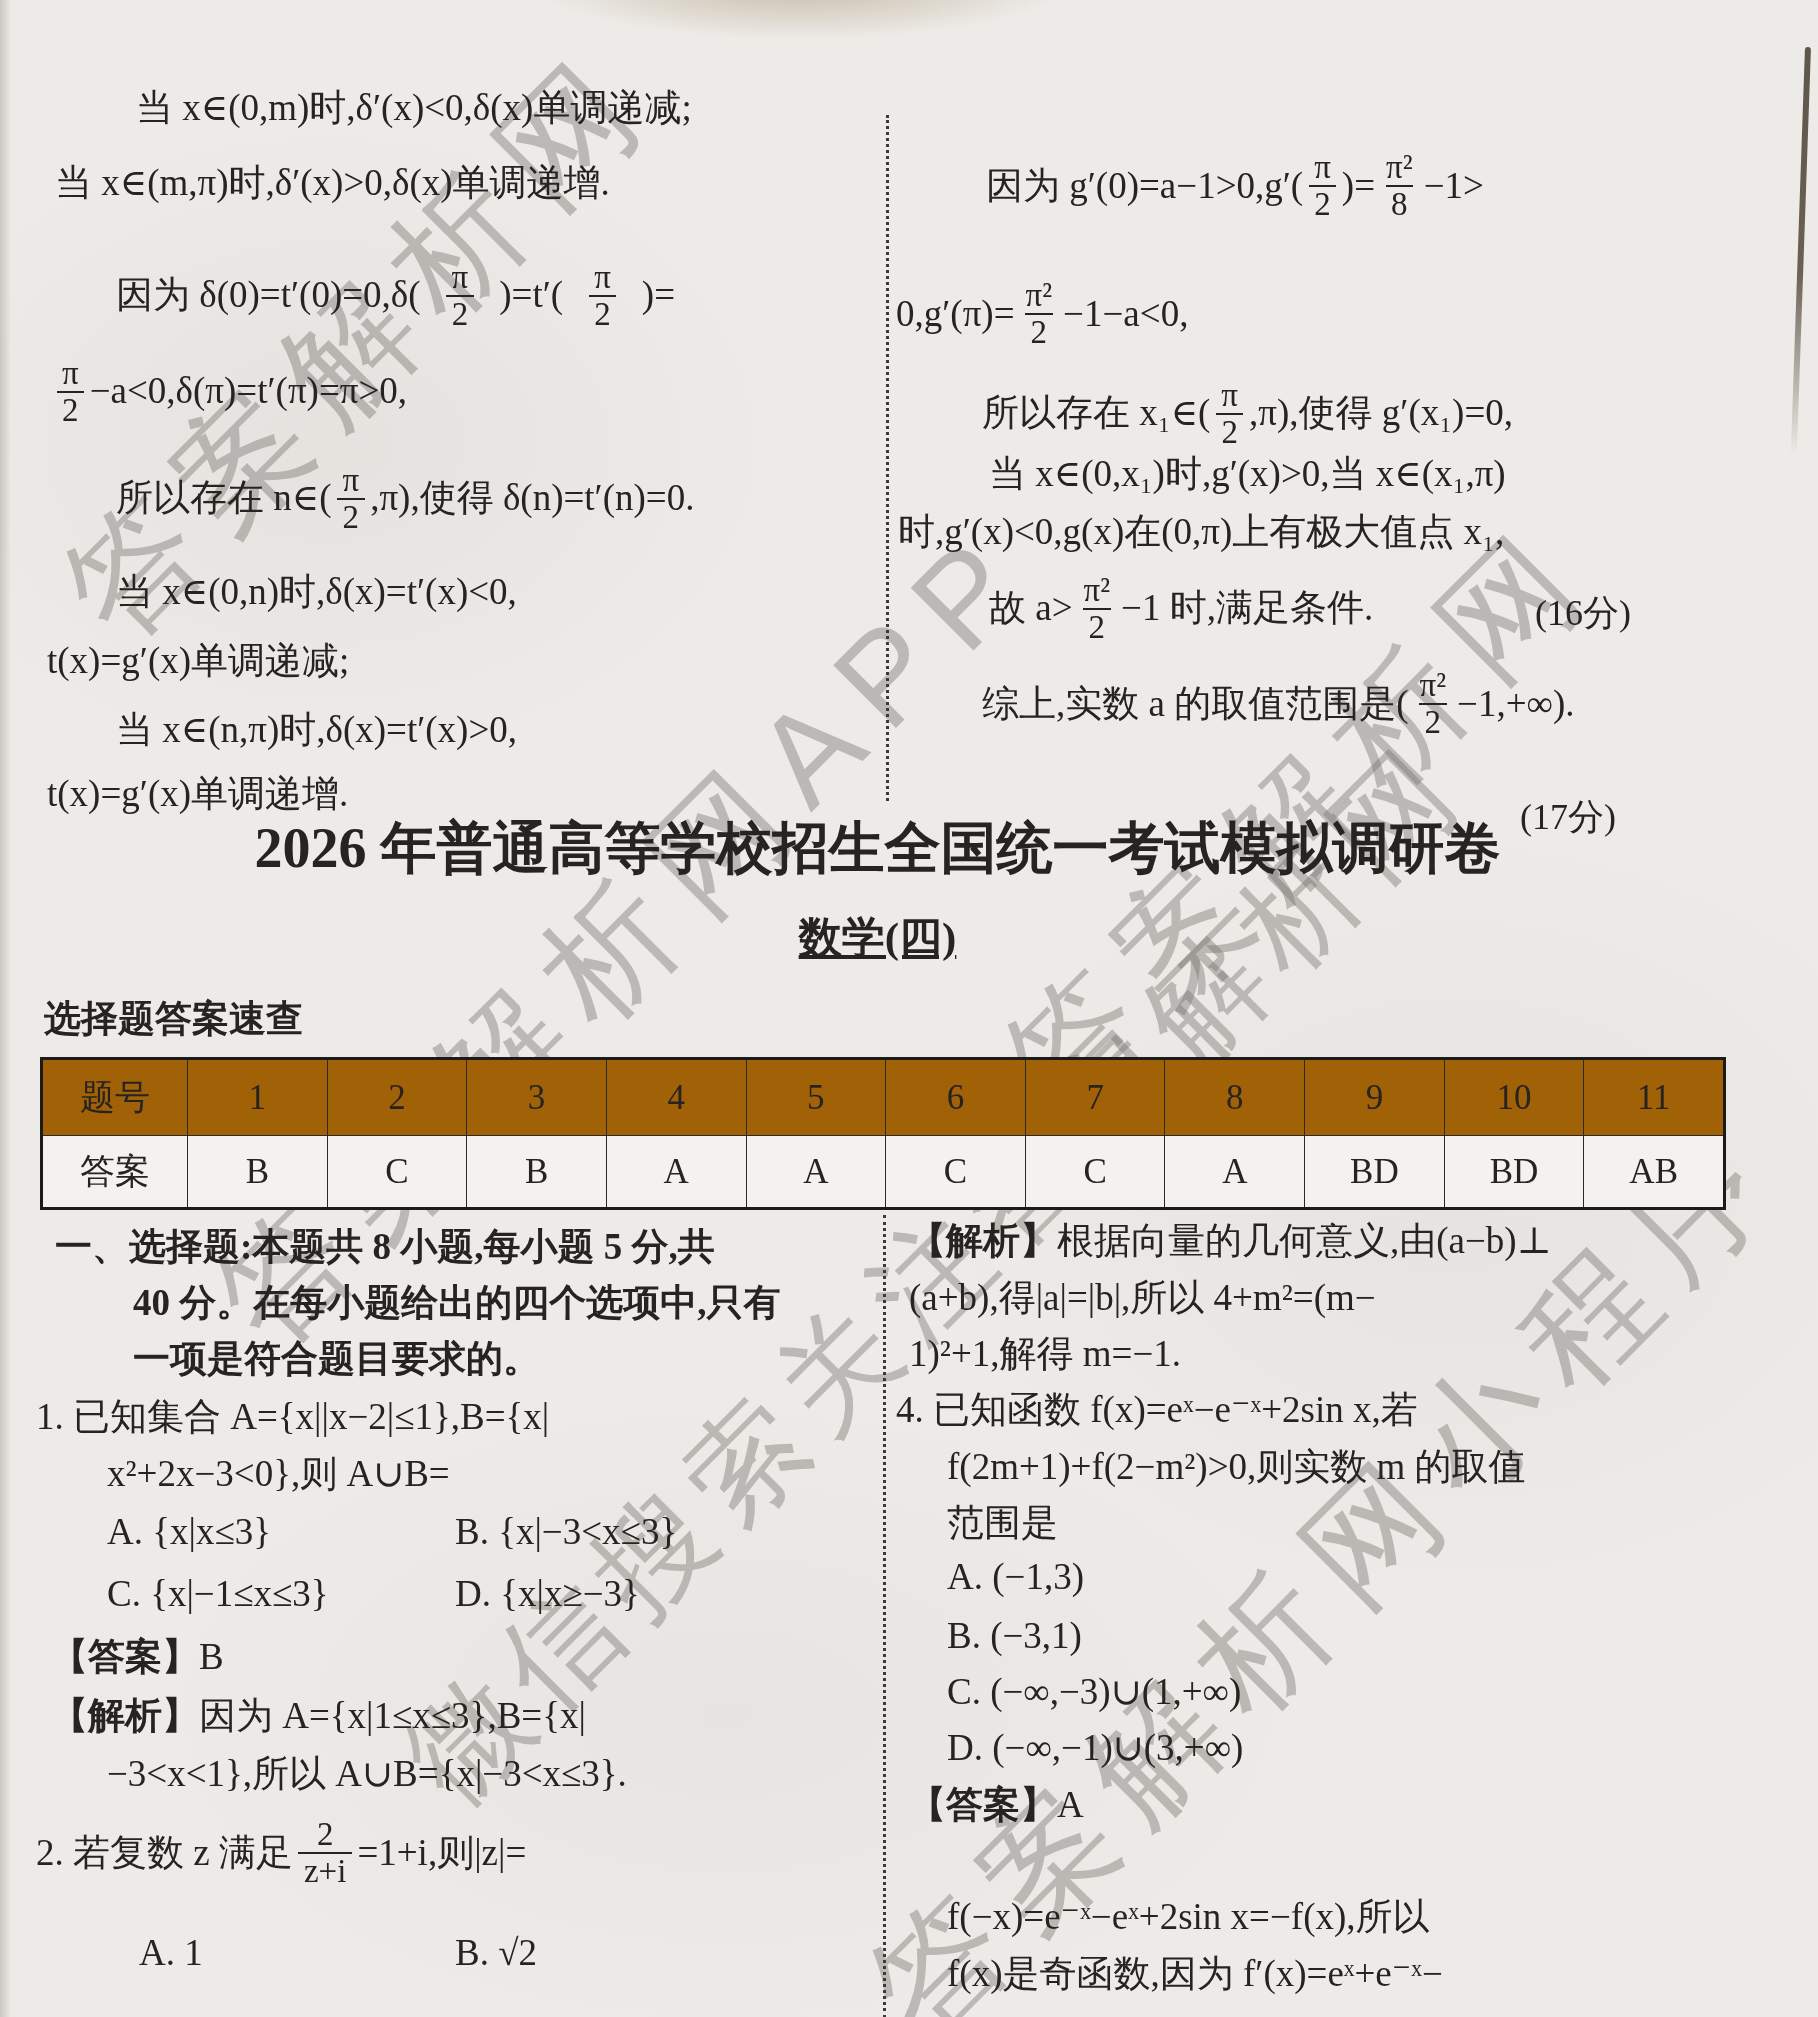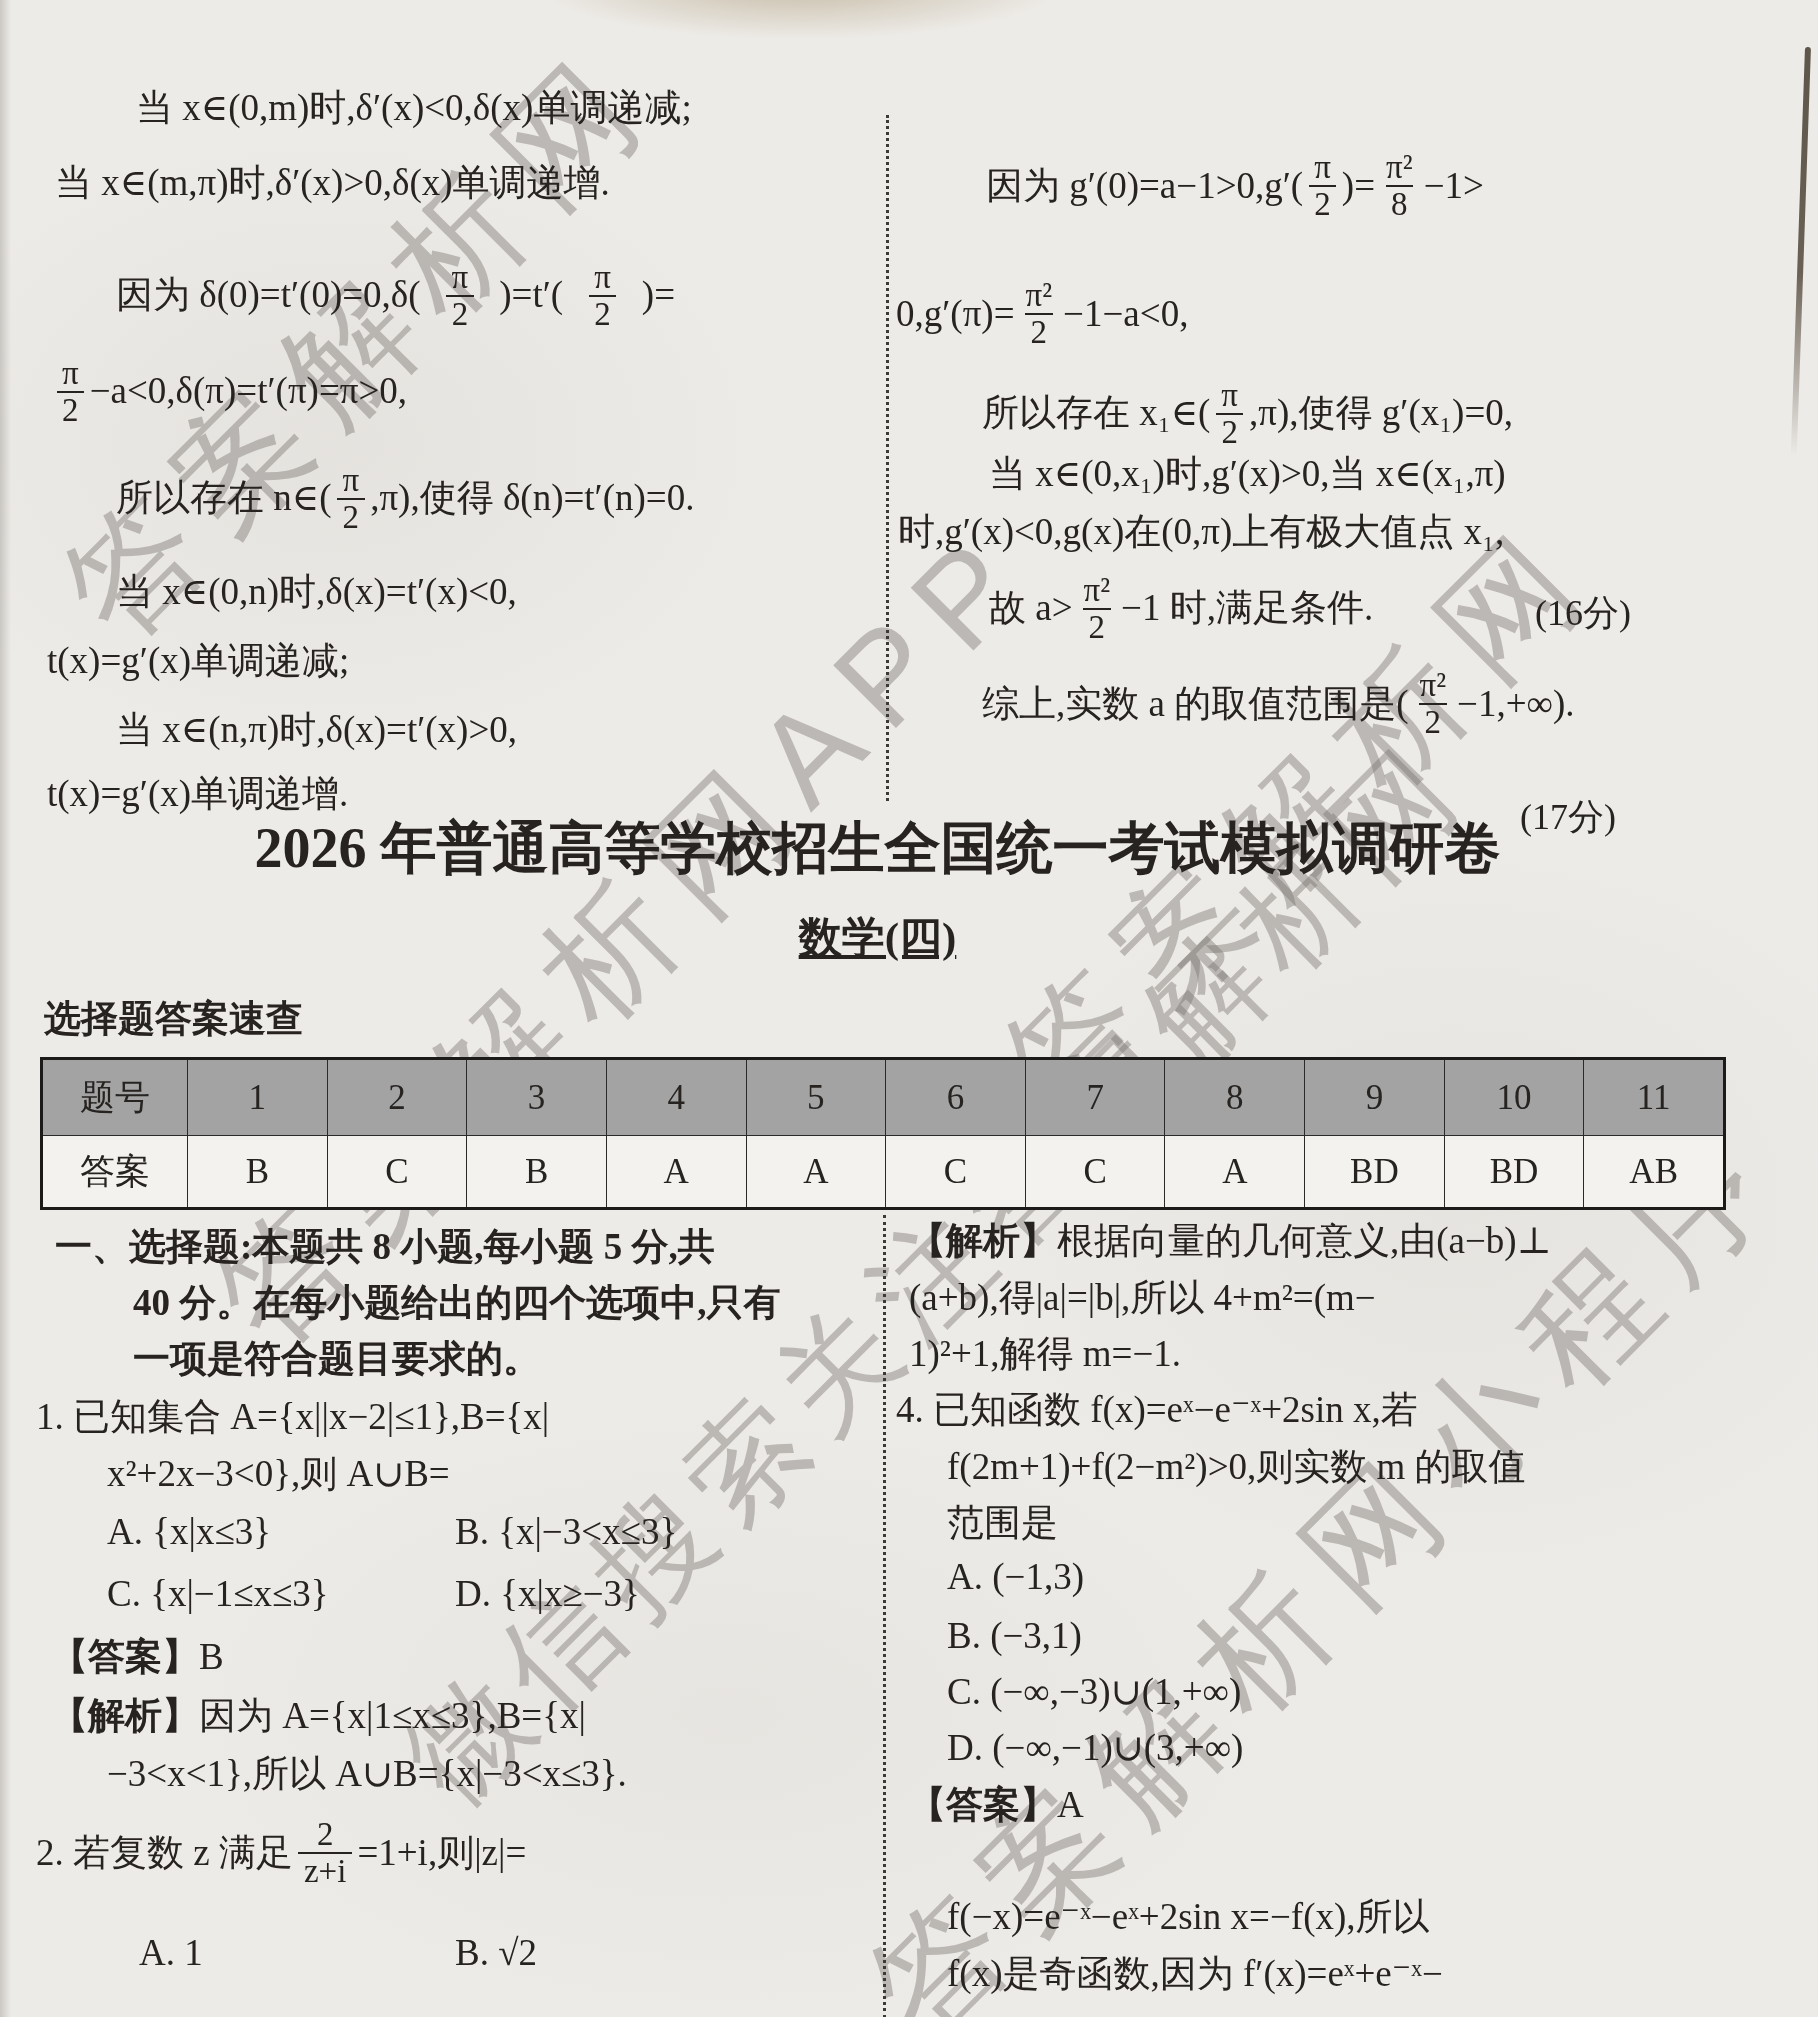--- a/index.html
+++ b/index.html
@@ -21,21 +21,21 @@
       font-family:"Liberation Sans","DejaVu Sans",sans-serif;white-space:nowrap;
       transform:translate(-50%,-50%) rotate(-45deg);letter-spacing:23.6px;font-size:129px;}
   .dots{position:absolute;width:0;border-left:3.6px dotted #3c3a38;z-index:2;}
   .title{position:absolute;left:0;width:1755px;text-align:center;font-weight:bold;z-index:3;}
   .anstable{position:absolute;left:40px;top:1057px;width:1686px;z-index:3;
       border:3.6px solid #1d1b19;display:grid;grid-template-columns:144px repeat(11,1fr);
       grid-template-rows:76px 71px;box-sizing:border-box;background:#f3f2ef;}
   .anstable div{display:flex;align-items:center;justify-content:center;
       font-size:35px;box-sizing:border-box;border-left:1.8px solid #2c2a28;}
   .anstable div.c0{border-left:none;}
-  .anstable div.hdr{background:#a3a3a3;border-bottom:1.8px solid #2c2a28;}
+  .anstable div.hdr{background:#a16207;border-bottom:1.8px solid #2c2a28;}
   .edgeL{position:absolute;left:0;top:0;width:11px;height:2017px;z-index:4;
       background:linear-gradient(to right, rgba(80,75,70,0.22), rgba(80,75,70,0));}
   .edgeR{position:absolute;left:1805px;top:47px;width:6.4px;height:409px;z-index:4;
       background:linear-gradient(to bottom,#5e564a 0%,#6a6155 55%,rgba(106,97,85,0));
       transform:rotate(2deg);transform-origin:top center;border-radius:3.6px;}
   .score{position:absolute;font-size:36px;z-index:3;white-space:nowrap;}
 </style>
 </head>
 <body>
 

